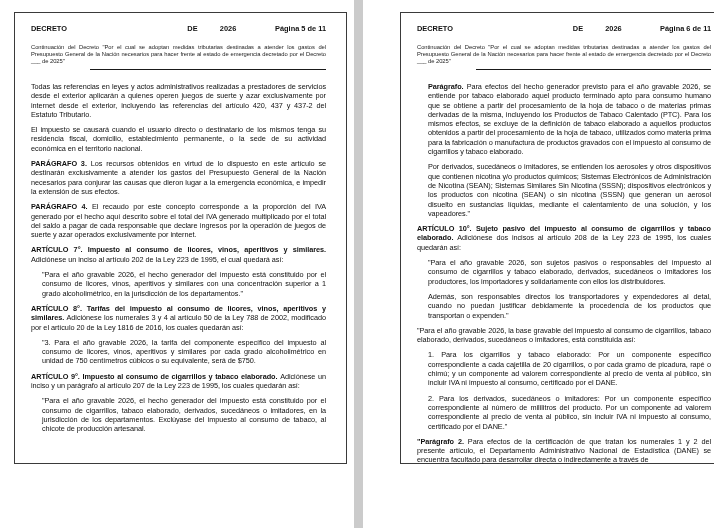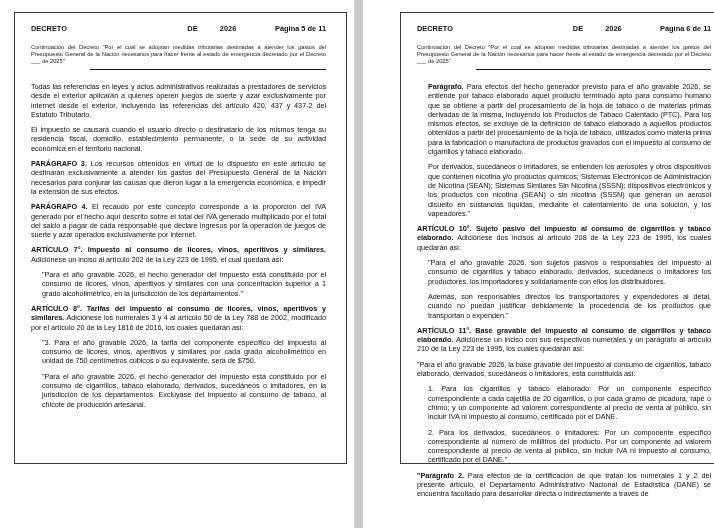--- a/index.html
+++ b/index.html
@@ -45,40 +45,40 @@
     <div class="rule"></div>
     <div class="body">
         <p class="">Todas las referencias en leyes y actos administrativos realizadas a prestadores de servicios desde el exterior aplicarán a quienes operen juegos de suerte y azar exclusivamente por internet desde el exterior, incluyendo las referencias del artículo 420, 437 y 437-2 del Estatuto Tributario.</p>
         <p class="">El impuesto se causará cuando el usuario directo o destinatario de los mismos tenga su residencia fiscal, domicilio, establecimiento permanente, o la sede de su actividad económica en el territorio nacional.</p>
         <p class=""><b>PARÁGRAFO 3. </b>Los recursos obtenidos en virtud de lo dispuesto en este artículo se destinarán exclusivamente a atender los gastos del Presupuesto General de la Nación necesarios para conjurar las causas que dieron lugar a la emergencia económica, e impedir la extensión de sus efectos.</p>
         <p class=""><b>PARÁGRAFO 4. </b>El recaudo por este concepto corresponde a la proporción del IVA generado por el hecho aquí descrito sobre el total del IVA generado multiplicado por el total del saldo a pagar de cada responsable que declare ingresos por la operación de juegos de suerte y azar operados exclusivamente por internet.</p>
         <p class=""><b>ARTÍCULO 7°. Impuesto al consumo de licores, vinos, aperitivos y similares. </b>Adiciónese un inciso al artículo 202 de la Ley 223 de 1995, el cual quedará así:</p>
         <p class="indent">"Para el año gravable 2026, el hecho generador del impuesto está constituido por el consumo de licores, vinos, aperitivos y similares con una concentración superior a 1 grado alcoholimétrico, en la jurisdicción de los departamentos."</p>
         <p class=""><b>ARTÍCULO 8°. Tarifas del impuesto al consumo de licores, vinos, aperitivos y similares. </b>Adiciónese los numerales 3 y 4 al artículo 50 de la Ley 788 de 2002, modificado por el artículo 20 de la Ley 1816 de 2016, los cuales quedarán así:</p>
         <p class="indent">"3. Para el año gravable 2026, la tarifa del componente específico del impuesto al consumo de licores, vinos, aperitivos y similares por cada grado alcoholimétrico en unidad de 750 centímetros cúbicos o su equivalente, será de $750.</p>
+        <p class=""><b>ARTÍCULO 9°. Impuesto al consumo de cigarrillos y tabaco elaborado. </b>Adiciónese un inciso y un parágrafo al artículo 207 de la Ley 223 de 1995, los cuales quedarán así:</p>
         <p class="indent">"Para el año gravable 2026, el hecho generador del impuesto está constituido por el consumo de cigarrillos, tabaco elaborado, derivados, sucedáneos o imitadores, en la jurisdicción de los departamentos. Exclúyase del impuesto al consumo de tabaco, al chicote de producción artesanal.</p>
       </div>
   </div>
 
   <div class="frame right">
     <div class="hdr">
       <span class="h-title">DECRETO</span>
       <span class="h-de">DE</span>
       <span class="h-year">2026</span>
       <span class="h-page">Página 6 de 11</span>
     </div>
     <div class="cont">Continuación del Decreto "Por el cual se adoptan medidas tributarias destinadas a atender los gastos del Presupuesto General de la Nación necesarios para hacer frente al estado de emergencia decretado por el Decreto ___ de 2025"</div>
     <div class="rule"></div>
     <div class="body">
         <p class="indent"><b>Parágrafo. </b>Para efectos del hecho generador previsto para el año gravable 2026, se entiende por tabaco elaborado aquel producto terminado apto para consumo humano que se obtiene a partir del procesamiento de la hoja de tabaco o de materias primas derivadas de la misma, incluyendo los Productos de Tabaco Calentado (PTC). Para los mismos efectos, se excluye de la definición de tabaco elaborado a aquellos productos obtenidos a partir del procesamiento de la hoja de tabaco, utilizados como materia prima para la fabricación o manufactura de productos gravados con el impuesto al consumo de cigarrillos y tabaco elaborado.</p>
         <p class="indent">Por derivados, sucedáneos o imitadores, se entienden los aerosoles y otros dispositivos que contienen nicotina y/o productos químicos; Sistemas Electrónicos de Administración de Nicotina (SEAN); Sistemas Similares Sin Nicotina (SSSN); dispositivos electrónicos y los productos con nicotina (SEAN) o sin nicotina (SSSN) que generan un aerosol disuelto en sustancias líquidas, mediante el calentamiento de una solución, y los vapeadores."</p>
         <p class=""><b>ARTÍCULO 10°. Sujeto pasivo del impuesto al consumo de cigarrillos y tabaco elaborado. </b>Adiciónese dos incisos al artículo 208 de la Ley 223 de 1995, los cuales quedarán así:</p>
         <p class="indent">"Para el año gravable 2026, son sujetos pasivos o responsables del impuesto al consumo de cigarrillos y tabaco elaborado, derivados, sucedáneos o imitadores los productores, los importadores y solidariamente con ellos los distribuidores.</p>
         <p class="indent">Además, son responsables directos los transportadores y expendedores al detal, cuando no puedan justificar debidamente la procedencia de los productos que transportan o expenden."</p>
-        <p class=""><b>ARTÍCULO 11°. Base gravable del impuesto al consumo de cigarrillos y tabaco elaborado. </b>Adiciónese un inciso con sus respectivos numerales y un parágrafo al artículo 210 de la Ley 223 de 1995, los cuales quedarán así:</p>
         <p class="">"Para el año gravable 2026, la base gravable del impuesto al consumo de cigarrillos, tabaco elaborado, derivados, sucedáneos o imitadores, está constituida así:</p>
         <p class="indent">1. Para los cigarrillos y tabaco elaborado: Por un componente específico correspondiente a cada cajetilla de 20 cigarrillos, o por cada gramo de picadura, rapé o chimú; y un componente ad valorem correspondiente al precio de venta al público, sin incluir IVA ni impuesto al consumo, certificado por el DANE.</p>
         <p class="indent">2. Para los derivados, sucedáneos o imitadores: Por un componente específico correspondiente al número de mililitros del producto. Por un componente ad valorem correspondiente al precio de venta al público, sin incluir IVA ni impuesto al consumo, certificado por el DANE."</p>
         <p class=""><b>"Parágrafo 2. </b>Para efectos de la certificación de que tratan los numerales 1 y 2 del presente artículo, el Departamento Administrativo Nacional de Estadística (DANE) se encuentra facultado para desarrollar directa o indirectamente a través de</p>
       </div>
   </div>
 
 </div>
 
 </body></html>

